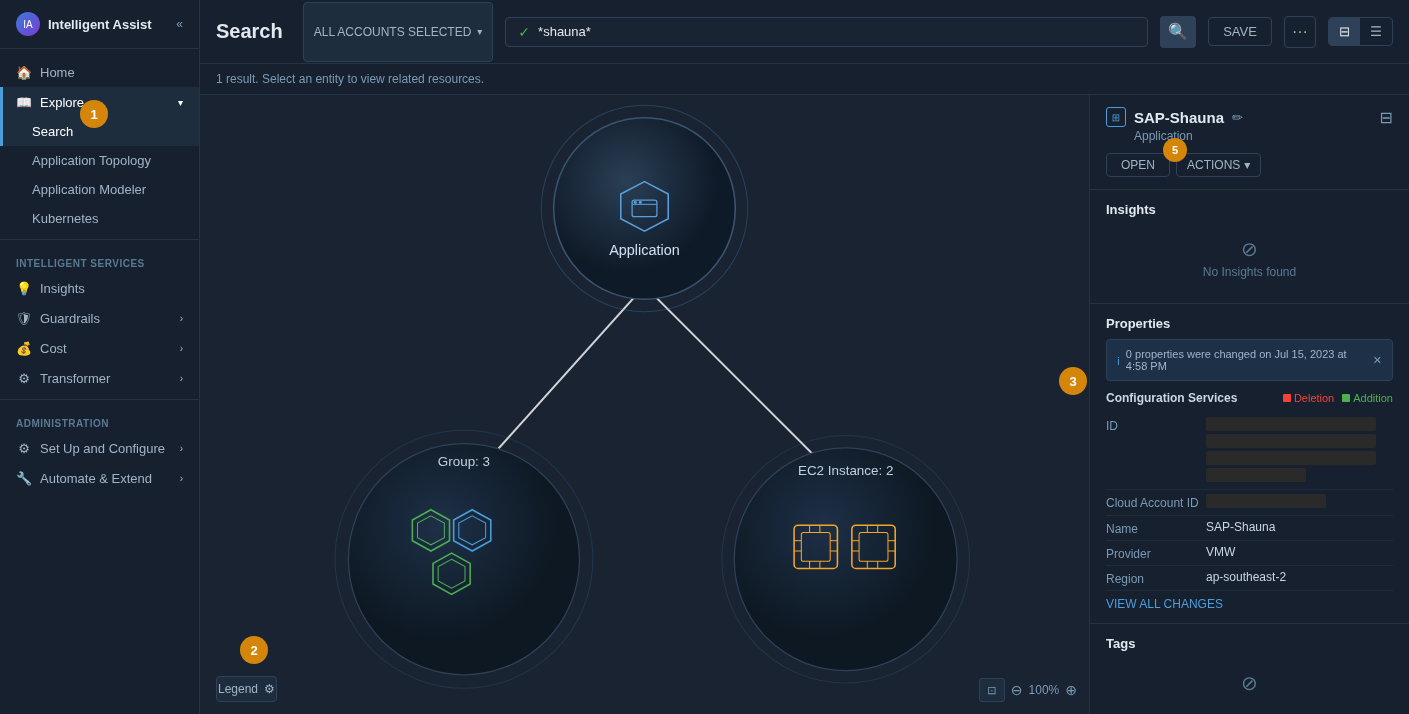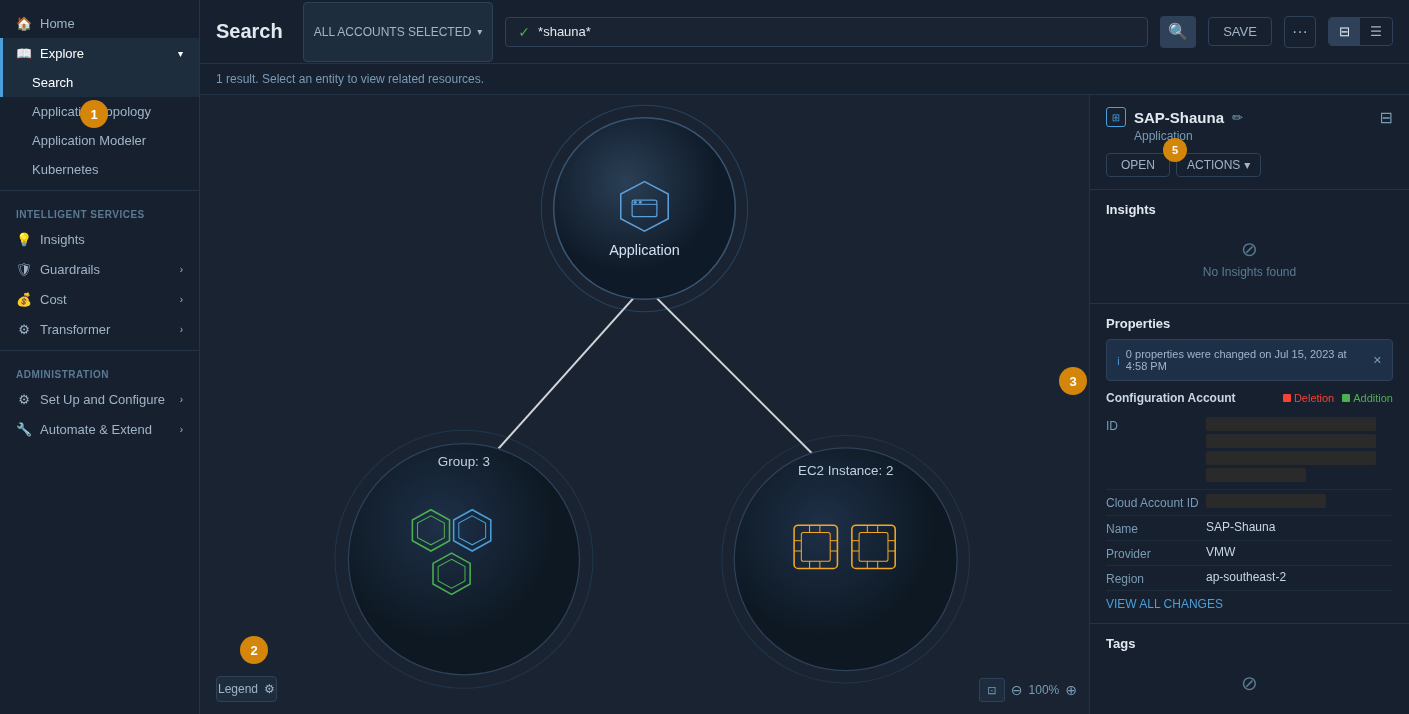--- a/index.html
+++ b/index.html
@@ -105,20 +105,25 @@
 
     
     ::-webkit-scrollbar { width: 6px; }
     ::-webkit-scrollbar-track { background: #16202e; }
     ::-webkit-scrollbar-thumb { background: #2e4158; border-radius: 3px; }
   </style>
 </head>
 <body>
 
 <div class="sidebar">
+  <div class="sidebar-header">
+    <div class="sidebar-logo">IA</div>
+    <span class="sidebar-title">Intelligent Assist</span>
+    <span class="sidebar-collapse">«</span>
+  </div>
 
   <nav class="sidebar-nav">
     <div class="sidebar-item">
       <span class="icon">🏠</span>
       <span>Home</span>
     </div>
     <div class="sidebar-item active">
       <span class="icon">📖</span>
       <span>Explore</span>
       <span class="chevron">▾</span>
@@ -362,21 +367,21 @@
 
       <div class="panel-section">
         <div class="panel-section-title">Properties</div>
         <div class="prop-notice">
           <span style="color:#4a9eda;">ℹ</span>
           <span>0 properties were changed on Jul 15, 2023 at 4:58 PM</span>
           <span class="prop-notice-close">✕</span>
         </div>
 
         <div class="config-header">
-          <span class="config-title">Configuration Account</span>
+          <span class="config-title">Configuration Services</span>
           <div class="legend-indicators">
             <span class="del-indicator">
               <span style="width:8px;height:8px;background:#f44336;border-radius:1px;display:inline-block;"></span>
               <span>Deletion</span>
             </span>
             <span class="add-indicator">
               <span style="width:8px;height:8px;background:#4caf50;border-radius:1px;display:inline-block;"></span>
               <span>Addition</span>
             </span>
           </div>

